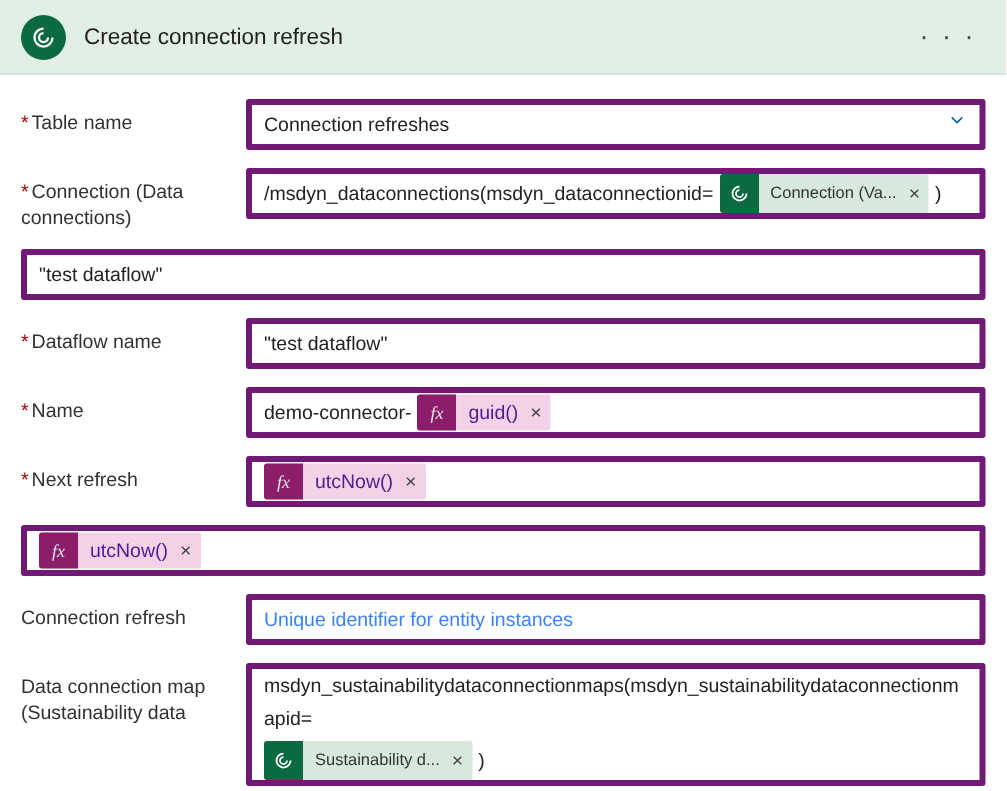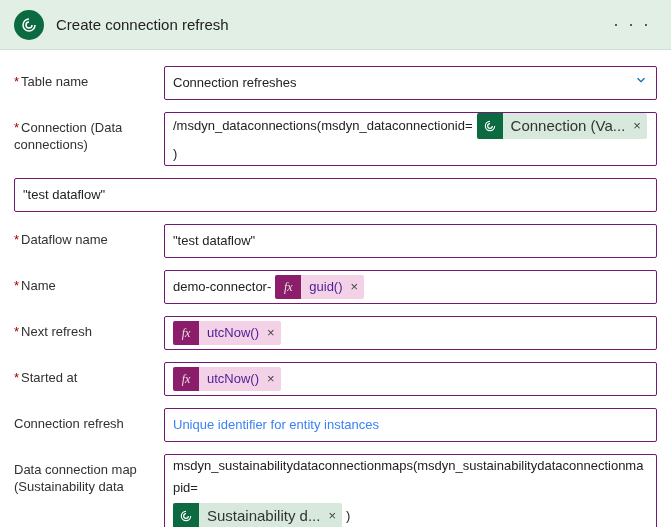--- a/index.html
+++ b/index.html
@@ -8,32 +8,32 @@
   .header-icon { width: 30px; height: 30px; border-radius: 50%; background: #0b6a40; display: flex; align-items: center; justify-content: center; margin-right: 12px; flex-shrink:0; }
   .header-icon svg { fill: #fff; }
   .header-title { font-size: 15px; color: #222; flex: 1; }
   .header-dots { font-size: 18px; letter-spacing: 2px; color: #444; padding: 4px 6px; cursor: pointer; }
   .form-area { padding: 10px 14px 14px 14px; }
   .row { display: flex; align-items: flex-start; margin-top: 12px; }
   .row:first-child { margin-top: 6px; }
   .label-col { width: 150px; padding-top: 8px; font-size: 13px; color: #323130; line-height: 1.3; }
   .label-col .asterisk { color: #a80000; margin-right: 2px; }
   .field-col { flex: 1; }
-  .field-box { border: 1px solid #701a75; border-radius: 2px; padding: 0 8px; min-height: 34px; display: flex; align-items: center; flex-wrap: wrap; gap: 4px 4px; font-size: 13px; color: #222; background: #fff; position: relative; line-height: 22px; }
+  .field-box { border: 4px solid #701a75; border-radius: 2px; padding: 0 8px; min-height: 34px; display: flex; align-items: center; flex-wrap: wrap; gap: 4px 4px; font-size: 13px; color: #222; background: #fff; position: relative; line-height: 22px; }
   .field-box.select { padding-right: 30px; }
   .chevron { position: absolute; right: 8px; top: 50%; transform: translateY(-50%); color: #0067b8; }
   .placeholder { color: #3b82f6; }
   .token-fx { display: inline-flex; align-items: center; background: #f3d1e7; border-radius: 2px; height: 24px; padding-right: 6px; }
   .fx-badge { background: #8c1d6b; color: #e5e5e5; font-style: italic; font-size: 12px; width: 26px; height: 24px; display: inline-flex; align-items: center; justify-content: center; border-radius: 2px 0 0 2px; margin-right: 8px; font-family: Georgia, serif; }
   .token-fx .tlabel { color: #4c1d95; font-size: 13px; }
   .token-fx .tremove, .token-dyn .tremove { margin-left: 8px; color: #444; font-size: 13px; cursor: pointer; }
   .token-dyn { display: inline-flex; align-items: center; background: #d7e9dc; border-radius: 2px; height: 26px; padding-right: 6px; }
   .dyn-badge { background: #0b6a40; width: 26px; height: 26px; display: inline-flex; align-items: center; justify-content: center; border-radius: 2px 0 0 2px; margin-right: 8px; }
   .dyn-badge svg { fill: #fff; }
-  .token-dyn .tlabel { color: #333; font-size: 15px; }
+  .token-dyn .tlabel { color: #333; font-size: 11px; }
   .plain { white-space: nowrap; }
   .field-box .segment { white-space: normal; word-break: break-all; }
 </style>
 </head>
 <body>
 
 <div class="header">
   <div class="header-icon">
     <svg viewBox="0 0 24 24" width="18" height="18">
         <path d="M12 3a9 9 0 1 0 9 9h-2a7 7 0 1 1-7-7V3zM12 7a5 5 0 1 0 5 5h-2a3 3 0 1 1-3-3V7z"></path>
@@ -116,21 +116,20 @@
         <span class="token-fx">
           <span class="fx-badge">fx</span>
           <span class="tlabel">utcNow()</span>
           <span class="tremove">×</span>
         </span>
       </div>
     </div>
   </div>
 
   <div class="row">
-    <div class="label-col"><span class="asterisk">*</span><span>Started at</span></div>
     <div class="field-col">
       <div class="field-box">
         <span class="token-fx">
           <span class="fx-badge">fx</span>
           <span class="tlabel">utcNow()</span>
           <span class="tremove">×</span>
         </span>
       </div>
     </div>
   </div>

